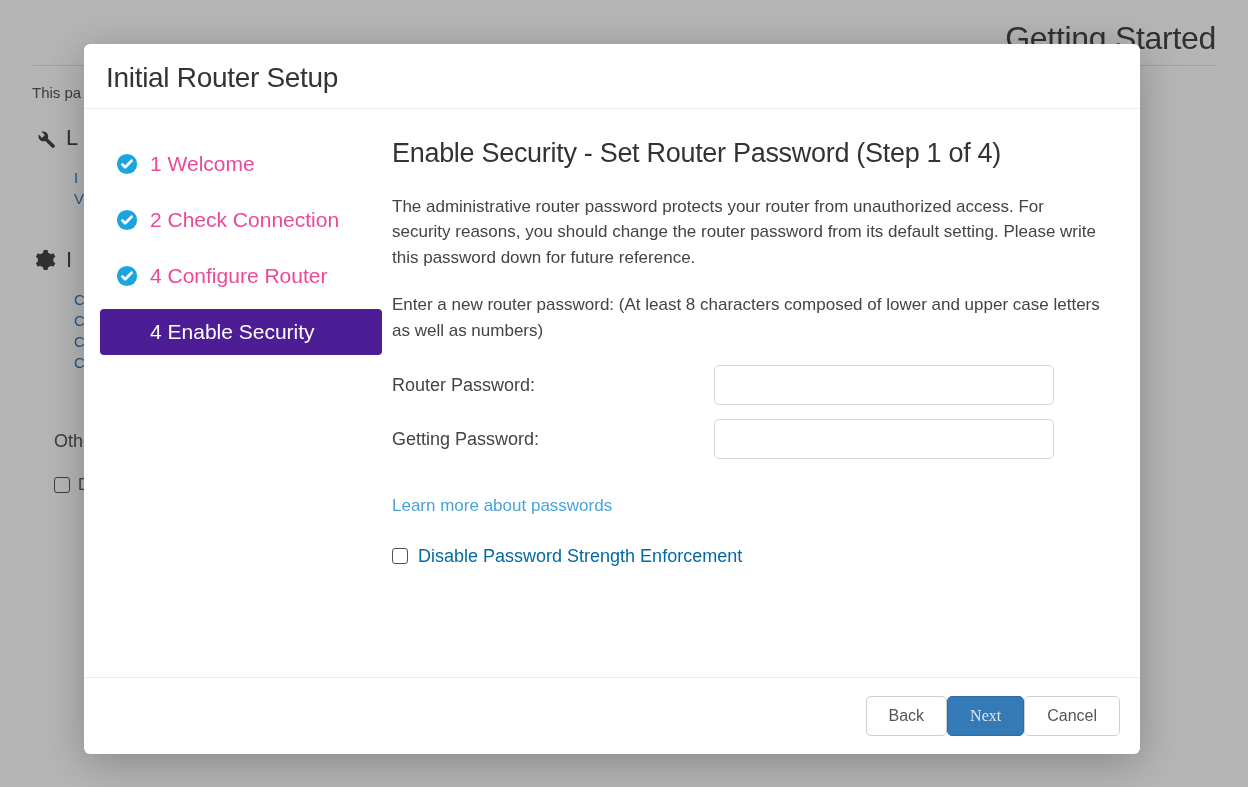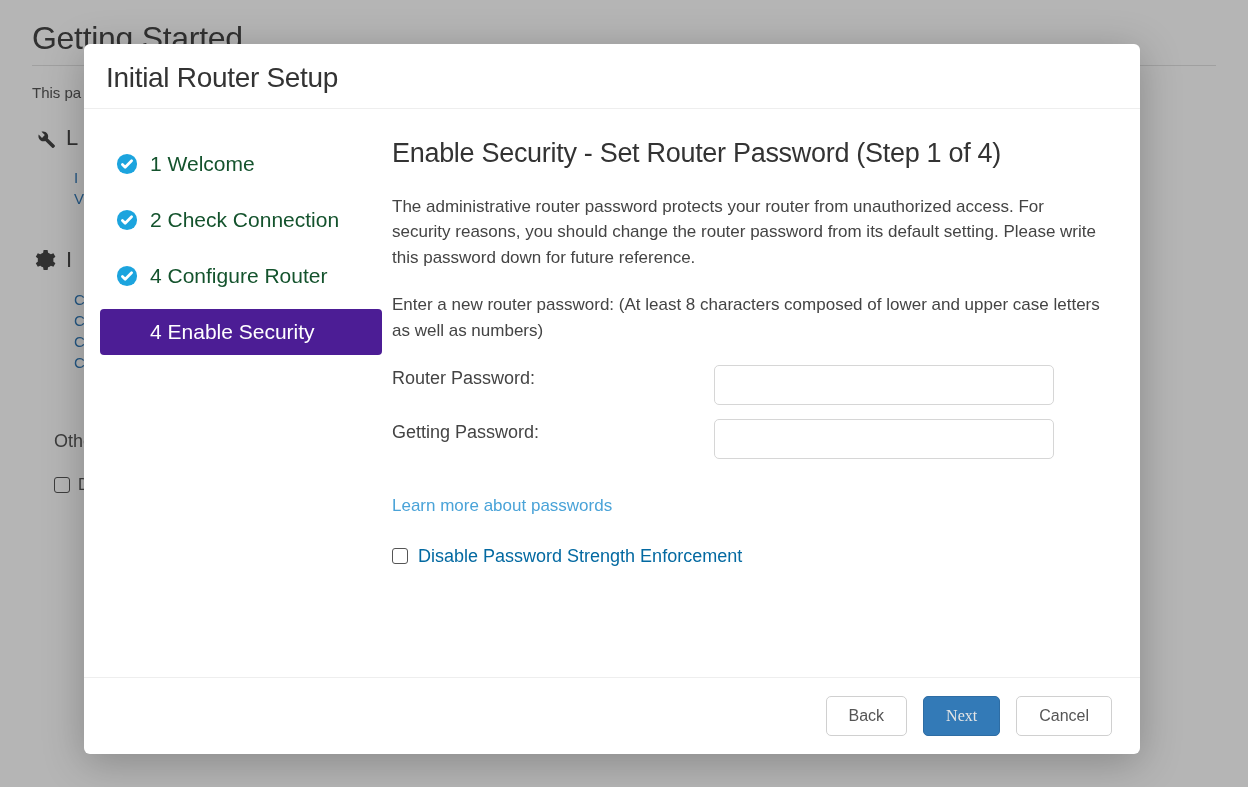--- a/index.html
+++ b/index.html
@@ -21,20 +21,21 @@
       filter: brightness(0.85);
       background: #fafafa;
       height: 100%;
     }
     .bg-title {
       font-size: 32px;
       font-weight: 400;
       color: #444;
       letter-spacing: -0.3px;
       margin-bottom: 8px;
+      text-align: right;
     }
     .bg-hr {
       border: none;
       border-top: 1px solid #ddd;
       margin: 6px 0 18px 0;
     }
     .bg-subtext {
       font-size: 15px;
       color: #555;
       margin-bottom: 24px;
@@ -107,21 +108,21 @@
     }
     .wizard-step {
       display: flex;
       align-items: center;
       gap: 12px;
       height: 46px;
       padding: 0 16px;
       margin-bottom: 10px;
       border-radius: 4px;
       font-size: 21px;
-      color: #14532d;
+      color: #ec4899;
       cursor: pointer;
     }
     .wizard-step.active {
       background: #4c1d95;
       color: #fff;
     }
     .wizard-step.active .step-check {
       visibility: hidden;
     }
     .step-check {
@@ -143,21 +144,21 @@
       font-weight: 400;
       color: #333;
       margin-bottom: 20px;
       letter-spacing: -0.3px;
     }
     .content-p {
       margin-bottom: 22px;
     }
     .form-row {
       display: flex;
-      align-items: flex-start;
+      align-items: center;
       margin-bottom: 14px;
     }
     .form-label {
       width: 322px;
       font-size: 18px;
       color: #444;
     }
     .form-input {
       width: 340px;
       height: 40px;
@@ -182,24 +183,23 @@
     }
     .checkbox-box {
       width: 16px;
       height: 16px;
       border: 1.6px solid #555;
       border-radius: 3px;
       display: inline-block;
     }
     .modal-footer {
       border-top: 1px solid #eee;
-      padding: 18px 28px;
+      padding: 18px 20px;
       display: flex;
       justify-content: flex-end;
-      gap: 16px;
     }
     .btn {
       height: 40px;
       padding: 0 22px;
       border-radius: 5px;
       border: 1px solid #d0d0d0;
       background: #fff;
       font-size: 16px;
       color: #555;
       cursor: pointer;

